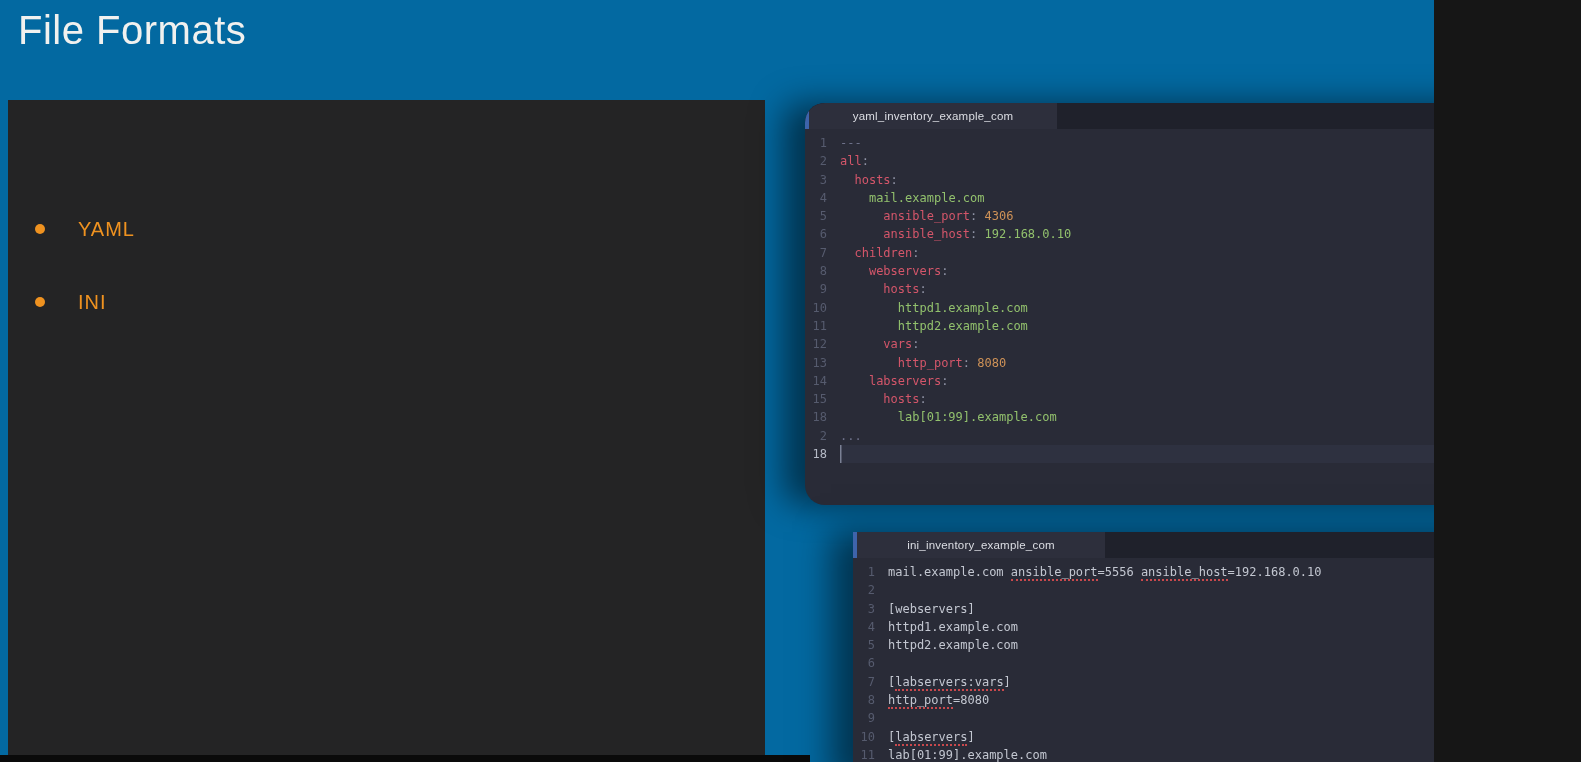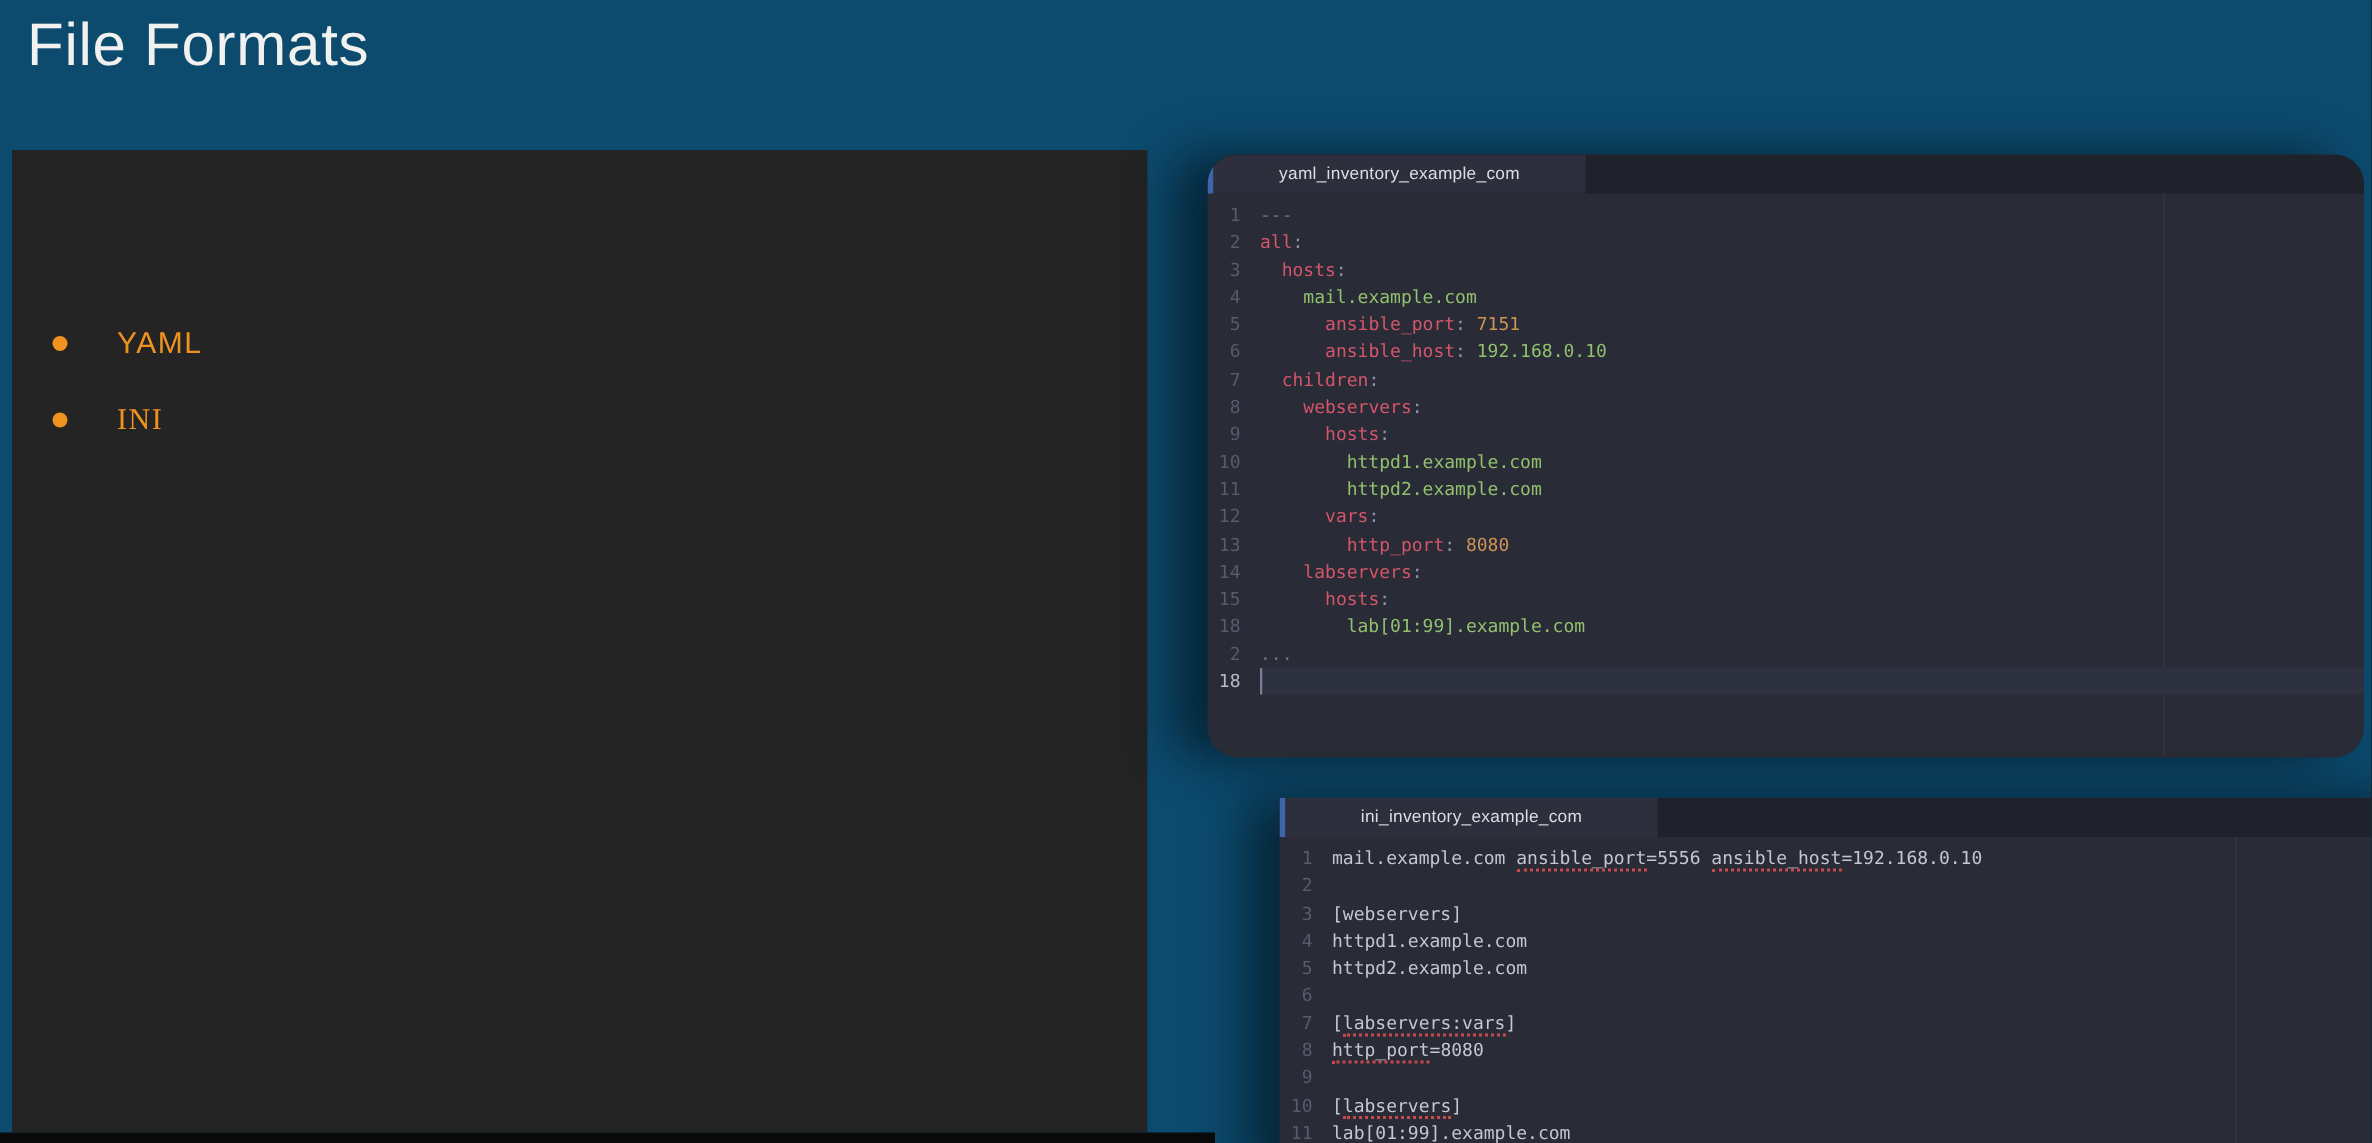--- a/index.html
+++ b/index.html
@@ -1,33 +1,33 @@
 <!DOCTYPE html>
 <html><head>
 <meta charset="utf-8">
 <style>
   * { margin:0; padding:0; box-sizing:border-box; }
   html,body { width:1581px; height:762px; background:#161616; }
   .slide {
-    position:relative; width:1581px; height:762px;
-    background:#0c4a6e; overflow:hidden;
+    position:relative; width:1434px; height:762px;
+    background:#0369a1; overflow:hidden;
     font-family:"Liberation Sans", sans-serif;
   }
   
   .page-title {
     position:absolute; left:18px; top:8px;
     font-size:40px; font-weight:400; color:#f1f1ef; letter-spacing:0.5px;
   }
   .content-panel {
     position:absolute; left:8px; top:100px; width:757px; height:655px;
     background:#242425;
   }
   .bullet-row { position:absolute; left:0; display:flex; align-items:center; }
   .bullet-row.b0 { top:112px; }
-  .bullet-row.b1 { top:163px;font-family:Liberation Serif, serif; }
+  .bullet-row.b1 { top:185px; }
   .bullet-dot {
     position:absolute; left:27px; width:10px; height:10px; border-radius:50%;
     background:#ef9220; top:50%; transform:translateY(-50%);
   }
   .bullet-label {
     position:absolute; left:70px; font-size:20px; color:#ef9220;
     letter-spacing:1px; white-space:nowrap; top:0;
   }
   .bullet-row { height:34px; width:300px; }
   .bullet-label { line-height:34px; }
@@ -115,21 +115,21 @@
         <div class="line">
           <span class="ln">3</span>
           <span class="lt"><span class="tk-plain">  </span><span class="tk-key">hosts</span><span class="tk-colon">:</span></span>
         </div>
         <div class="line">
           <span class="ln">4</span>
           <span class="lt"><span class="tk-plain">    </span><span class="tk-str">mail.example.com</span></span>
         </div>
         <div class="line">
           <span class="ln">5</span>
-          <span class="lt"><span class="tk-plain">      </span><span class="tk-key">ansible_port</span><span class="tk-colon">: </span><span class="tk-num">7151</span></span>
+          <span class="lt"><span class="tk-plain">      </span><span class="tk-key">ansible_port</span><span class="tk-colon">: </span><span class="tk-num">4306</span></span>
         </div>
         <div class="line">
           <span class="ln">6</span>
           <span class="lt"><span class="tk-plain">      </span><span class="tk-key">ansible_host</span><span class="tk-colon">: </span><span class="tk-str">192.168.0.10</span></span>
         </div>
         <div class="line">
           <span class="ln">7</span>
           <span class="lt"><span class="tk-plain">  </span><span class="tk-key">children</span><span class="tk-colon">:</span></span>
         </div>
         <div class="line">

